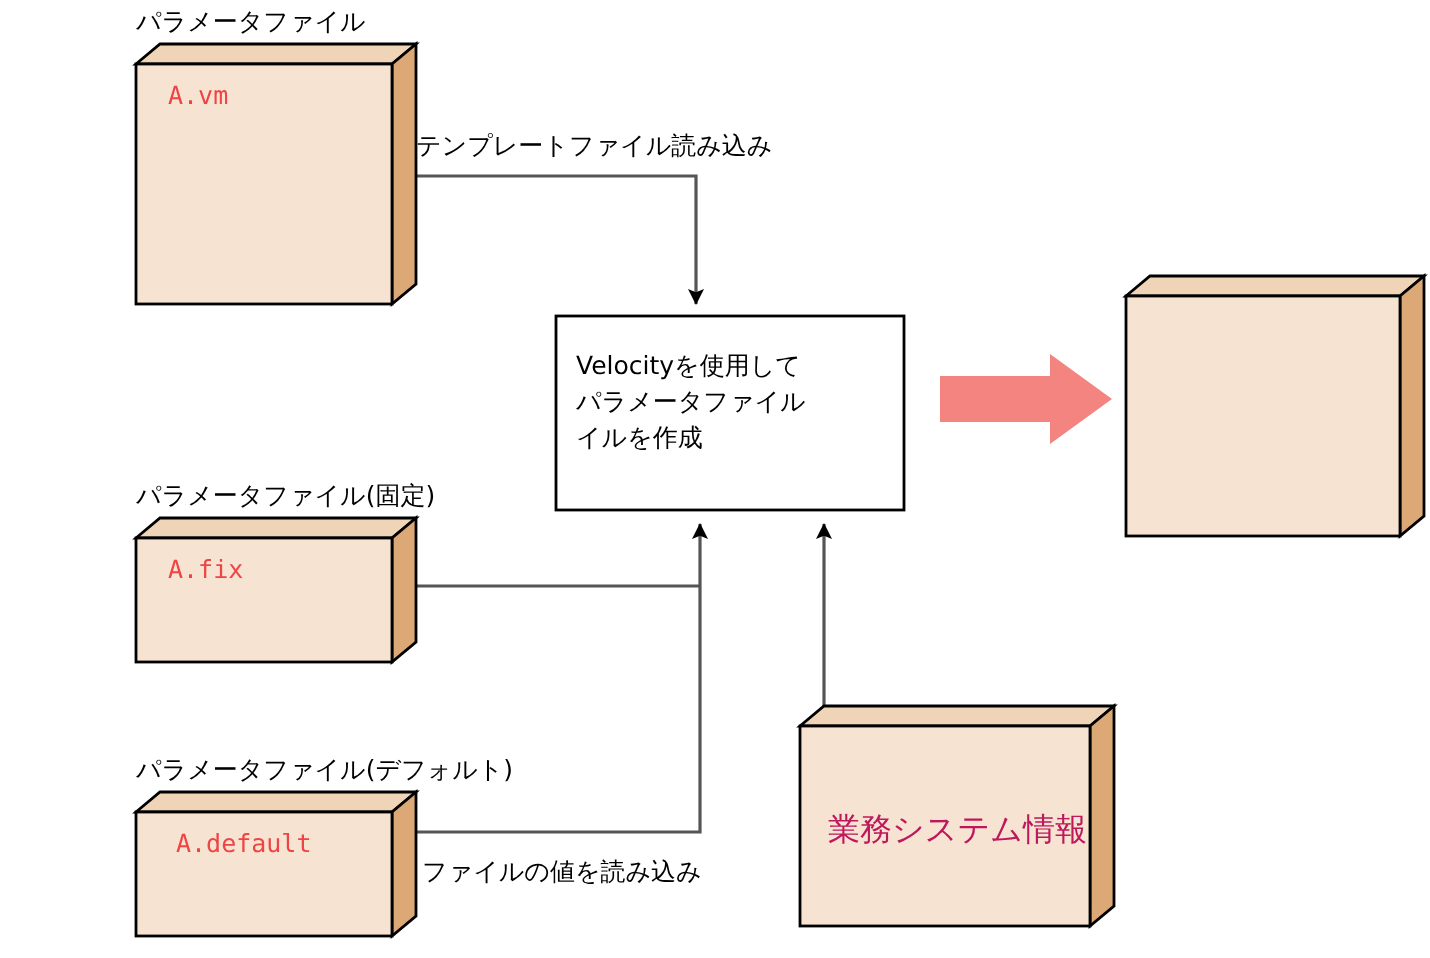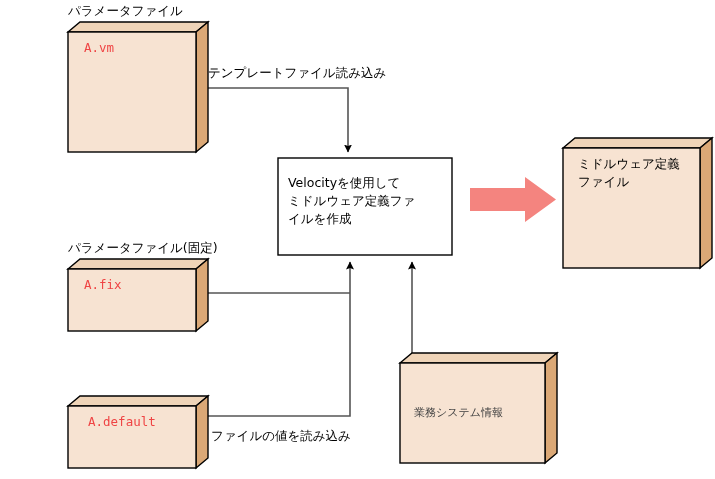--- a/index.html
+++ b/index.html
@@ -36,23 +36,23 @@
   }
   .box-label {
     position: absolute;
     font-family: "DejaVu Sans Mono", monospace;
     font-size: 12.5px;
     color: #ef4444;
     white-space: nowrap;
   }
   .box-label-jp {
     position: absolute;
-    font-family: Liberation Sans, sans-serif;
-    font-size: 11px;
-    color: #404040;
+    font-family: Liberation Mono, monospace;
+    font-size: 16px;
+    color: #be185d;
     white-space: nowrap;
     line-height: 1.45;
   }
   .proc-text {
     position: absolute;
     font-family: "DejaVu Sans", sans-serif;
     font-size: 12.5px;
     color: #000000;
     line-height: 1.45;
     white-space: pre-line;
@@ -131,33 +131,32 @@
     <g>
       <rect x="278" y="158" width="174" height="97" fill="#FFFFFF" stroke="#000000" stroke-width="1.4"></rect>
     </g>
 
   </svg>
 
   <div class="cap" style="left:68px; top:3px;">パラメータファイル</div>
 
   <div class="cap" style="left:68px; top:240px;text-align:right;">パラメータファイル(固定)</div>
 
+  <div class="cap" style="left:68px; top:377px;">パラメータファイル(デフォルト)</div>
 
   <div class="box-label" style="left:84px; top:40px;">A.vm</div>
 
   <div class="box-label" style="left:84px; top:277px;text-align:center;">A.fix</div>
 
   <div class="box-label" style="left:88px; top:414px;">A.default</div>
 
   <div class="box-label-jp" style="left:414px; top:405px;">業務システム情報</div>
 
-  <div class="proc-text" style="left:578px; top:155px; width:125px;">ミドルウェア定義
-ファイル</div>
 
   <div class="proc-text" style="left:288px; top:174px; width:160px;">Velocityを使用して
-ミドルウェア定義ファ
+パラメータファイル
 イルを作成</div>
 
   <div class="edge-label" style="left:208px; top:65px;">テンプレートファイル読み込み</div>
 
   <div class="edge-label" style="left:211px; top:428px;">ファイルの値を読み込み</div>
 
 </div>
 
 </body></html>

